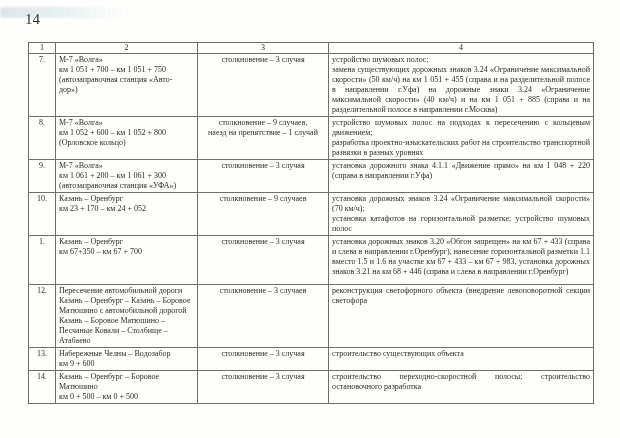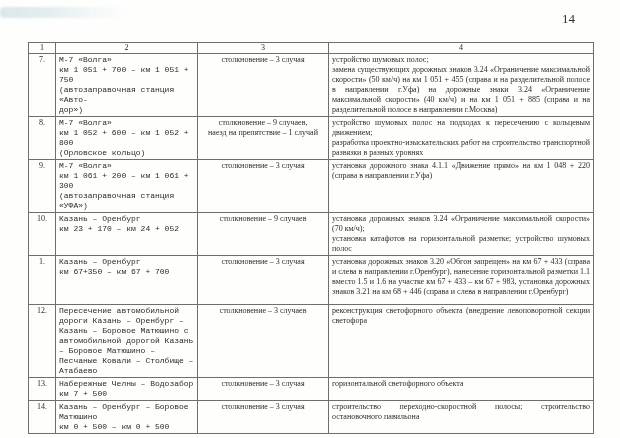--- a/index.html
+++ b/index.html
@@ -14,21 +14,21 @@
   .page{position:absolute;inset:0;background:#fefefd;}
   .scan-artifact{
     position:absolute;left:0;top:7px;width:132px;height:11px;
     background:linear-gradient(90deg,#cfe0e3 0%,#ddeaec 40%,rgba(230,240,242,0.35) 80%,rgba(255,255,255,0) 100%);
     border-radius:4px;
     filter:blur(1px);
     opacity:.75;
   }
   .page-number{
     position:absolute;top:11px;left:0;width:575px;
-    text-align:right;font-size:13px;color:#333;
+    text-align:left;font-size:15px;color:#333;padding-left:25px;
   }
   table.doc{
     position:absolute;left:28px;top:42px;
     width:565px;
     border-collapse:collapse;
     table-layout:fixed;
     font-size:8px;
     line-height:10px;
     color:#2b2b2b;
   }
@@ -41,21 +41,21 @@
     padding:1px 3px 1px 3px;
     vertical-align:top;
     font-weight:normal;
   }
   table.doc th{
     text-align:center;
     height:10px;
     padding:0 2px;
   }
   td.cell-num{text-align:center;}
-  td.cell-road{white-space:pre-line;text-align:left;font-family:Liberation Mono, monospace;}
+  td.cell-road{white-space:pre-line;text-align:left;}
   td.cell-accidents{white-space:pre-line;text-align:center;}
   td.cell-measures{white-space:pre-line;text-align:justify;text-justify:inter-word;}
   td.section{
     text-align:center;
     height:11px;
     padding:0 2px;
   }
   
   tr.row-7 td{height:60px;}
   tr.row-8 td{height:35px;}
@@ -134,26 +134,26 @@
         </tr>
         <tr class="row-12">
           <td class="cell-num">12.</td>
           <td class="cell-road">Пересечение автомобильной дороги Казань – Оренбург – Казань – Боровое Матюшино с автомобильной дорогой Казань – Боровое Матюшино – Песчаные Ковали – Столбище – Атабаево</td>
           <td class="cell-accidents">столкновение – 3 случаев</td>
           <td class="cell-measures">реконструкция светофорного объекта (внедрение левоповоротной секции светофора</td>
         </tr>
         <tr class="row-13">
           <td class="cell-num">13.</td>
           <td class="cell-road">Набережные Челны – Водозабор
-км 7 + 500</td>
+км 9 + 600</td>
           <td class="cell-accidents">столкновение – 3 случая</td>
-          <td class="cell-measures">горизонтальной светофорного объекта</td>
+          <td class="cell-measures">строительство существующих объекта</td>
         </tr>
         <tr class="row-14">
           <td class="cell-num">14.</td>
           <td class="cell-road">Казань – Оренбург – Боровое Матюшино
 км 0 + 500  – км 0 + 500</td>
           <td class="cell-accidents">столкновение – 3 случая</td>
-          <td class="cell-measures">строительство переходно-скоростной полосы; строительство остановочного павильона</td>
+          <td class="cell-measures">строительство переходно-скоростной полосы; строительство остановочного разработка</td>
         </tr>
       </tbody>
   </table>
 </div>
 
 </body></html>

